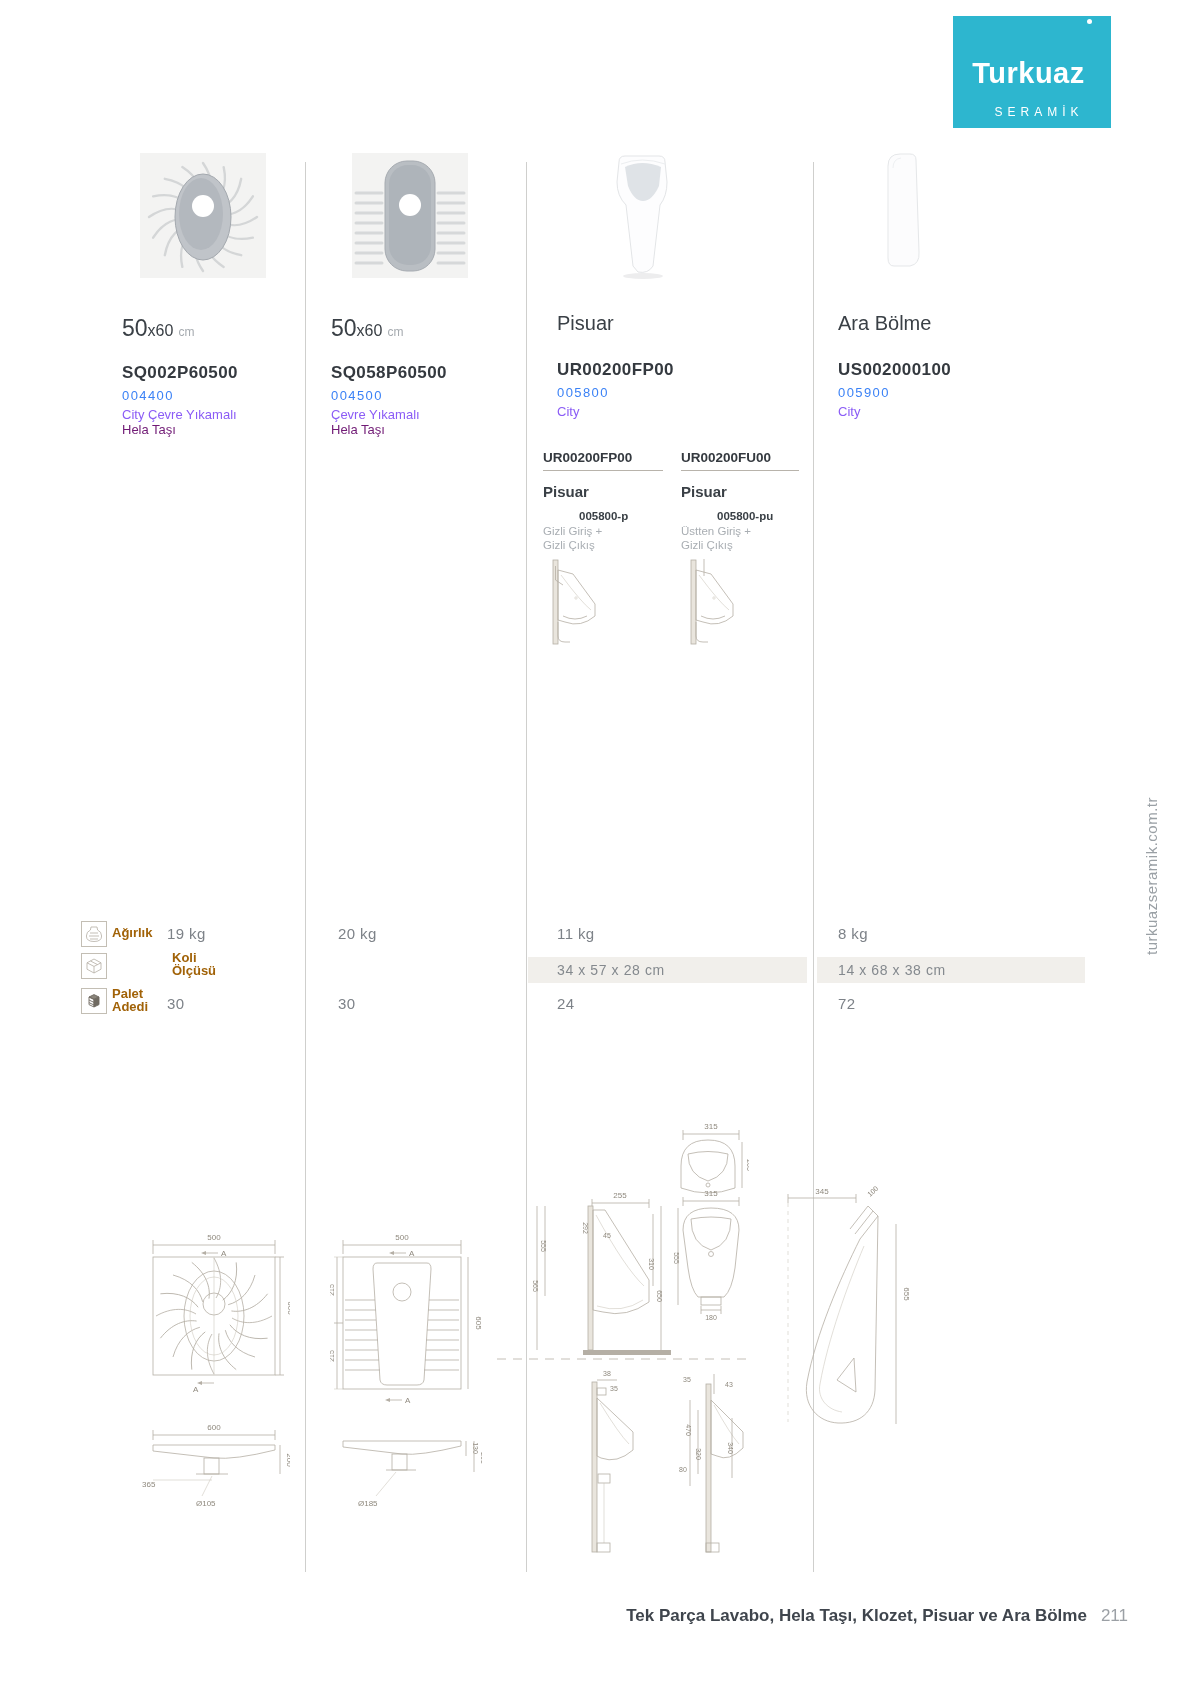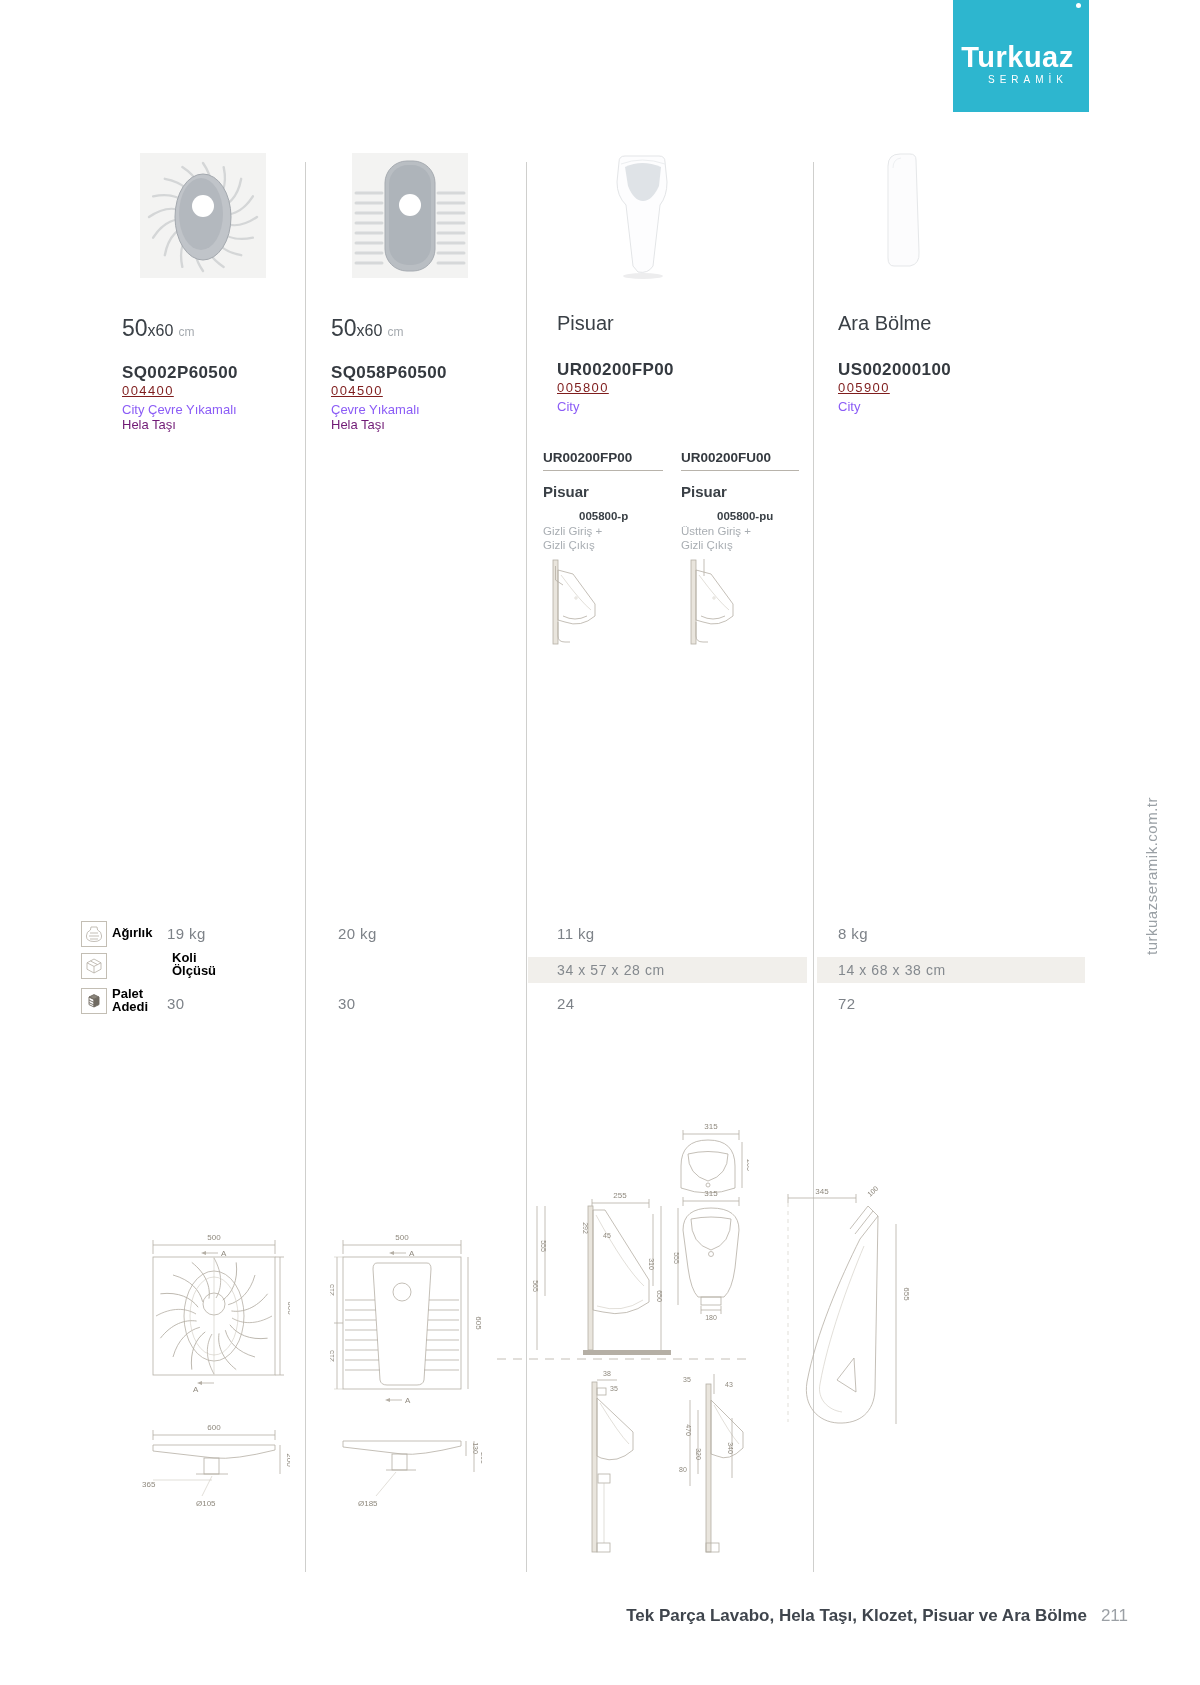--- a/index.html
+++ b/index.html
@@ -1,45 +1,45 @@
 <!DOCTYPE html>
 <html><head>
 <meta charset="utf-8">
 <style>
   html,body{margin:0;padding:0;background:#fff;}
   .page{position:relative;width:1200px;height:1685px;background:#fff;overflow:hidden;
         font-family:"Liberation Sans",sans-serif;color:#3a4046;}
   .abs{position:absolute;}
   
-  .logo{left:953px;top:0;width:136px;height:112px;background:#2db6cf;text-align:center;}
+  .logo{left:953px;top:16px;width:158px;height:112px;background:#2db6cf;text-align:center;}
   .logo-name{display:inline-block;margin-top:44px;color:#fff;font-size:29px;font-weight:bold;letter-spacing:0.5px;line-height:26px;}
   .logo-dot{display:inline-block;width:5px;height:5px;border-radius:50%;background:#fff;vertical-align:top;margin:3px 0 0 2px;}
-  .logo-sub{color:#fff;font-size:10px;letter-spacing:5px;margin-top:3px;margin-left:14px;}
+  .logo-sub{color:#fff;font-size:12px;letter-spacing:5px;margin-top:18px;margin-left:14px;}
   
   .vline{width:1px;top:162px;height:1410px;background:#cfcfcd;}
   
   .col{width:200px;}
   .size-row{font-size:23px;font-weight:500;color:#3a4046;height:26px;margin-bottom:22px;}
   .size-sm{font-size:16px;}
   .size-unit{font-size:12px;color:#a6abb0;margin-left:5px;}
   .col-title{font-size:20px;font-weight:500;height:26px;margin-bottom:22px;}
   .code{font-size:17px;font-weight:bold;letter-spacing:0.4px;color:#34393f;}
-  .sku{font-size:13px;color:#7f1d1d;letter-spacing:1.4px;text-decoration:underline;}
+  .sku{font-size:13px;color:#3b82f6;letter-spacing:1.4px;margin-top:5px;}
   .desc{font-size:13px;color:#8b5cf6;line-height:15px;margin-top:4px;}
   .desc2{font-size:13px;color:#701a75;line-height:15px;}
   
   .variant{width:120px;}
   .v-code{font-size:13.5px;font-weight:bold;color:#34393f;padding-bottom:5px;border-bottom:1px solid #b8b3ab;}
   .v-type{font-size:15px;font-weight:bold;margin-top:12px;}
   .v-sku{font-size:11.5px;font-weight:bold;margin-top:10px;padding-left:36px;}
   .v-note{font-size:11.5px;color:#a9aeb3;line-height:14px;}
   .v-note.first{margin-top:2px;}
   
   .icon-box{width:24px;height:24px;border:1px solid #c3beb4;display:flex;align-items:center;justify-content:center;}
-  .spec-label{font-size:13px;font-weight:bold;color:#000000;line-height:13px;}
+  .spec-label{font-size:13px;font-weight:bold;color:#a16207;line-height:13px;}
   .spec-val{font-size:15px;color:#7d8288;letter-spacing:0.4px;text-align:center;}
   .band{height:26px;background:#f1efeb;}
   .box-val{font-size:14px;color:#84898e;letter-spacing:0.6px;}
   
   .site{left:1143px;top:745px;height:210px;width:22px;}
   .site span{writing-mode:vertical-rl;transform:rotate(180deg);font-size:15px;color:#9aa0a5;letter-spacing:0.5px;display:block;height:210px;}
   
   .footer{top:1606px;left:0;width:1128px;text-align:right;font-size:17px;}
   .footer .t{font-weight:bold;color:#3f454d;}
   .footer .p{color:#9ba0a5;margin-left:14px;font-weight:normal;text-align:center;}

